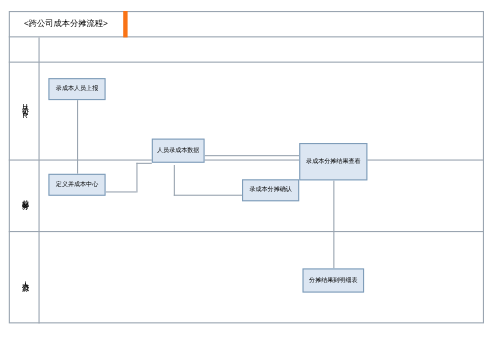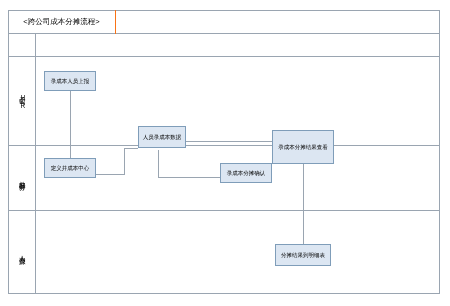--- a/index.html
+++ b/index.html
@@ -42,21 +42,21 @@
     height: 24px;
     border-bottom: 1px solid #9aa5b1;
     box-sizing: border-box;
   }
   .title-box {
     position: absolute;
     left: 8px;
     top: 10px;
     width: 108px;
     height: 24px;
-    border-right: 1px solid #f97316;
+    border-right: 4px solid #f97316;
     box-sizing: border-box;
     display: flex;
     align-items: center;
     justify-content: center;
   }
   .title-text {
     font-size: 7.5px;
     color: #000000;
     white-space: nowrap;
     letter-spacing: 0px;

